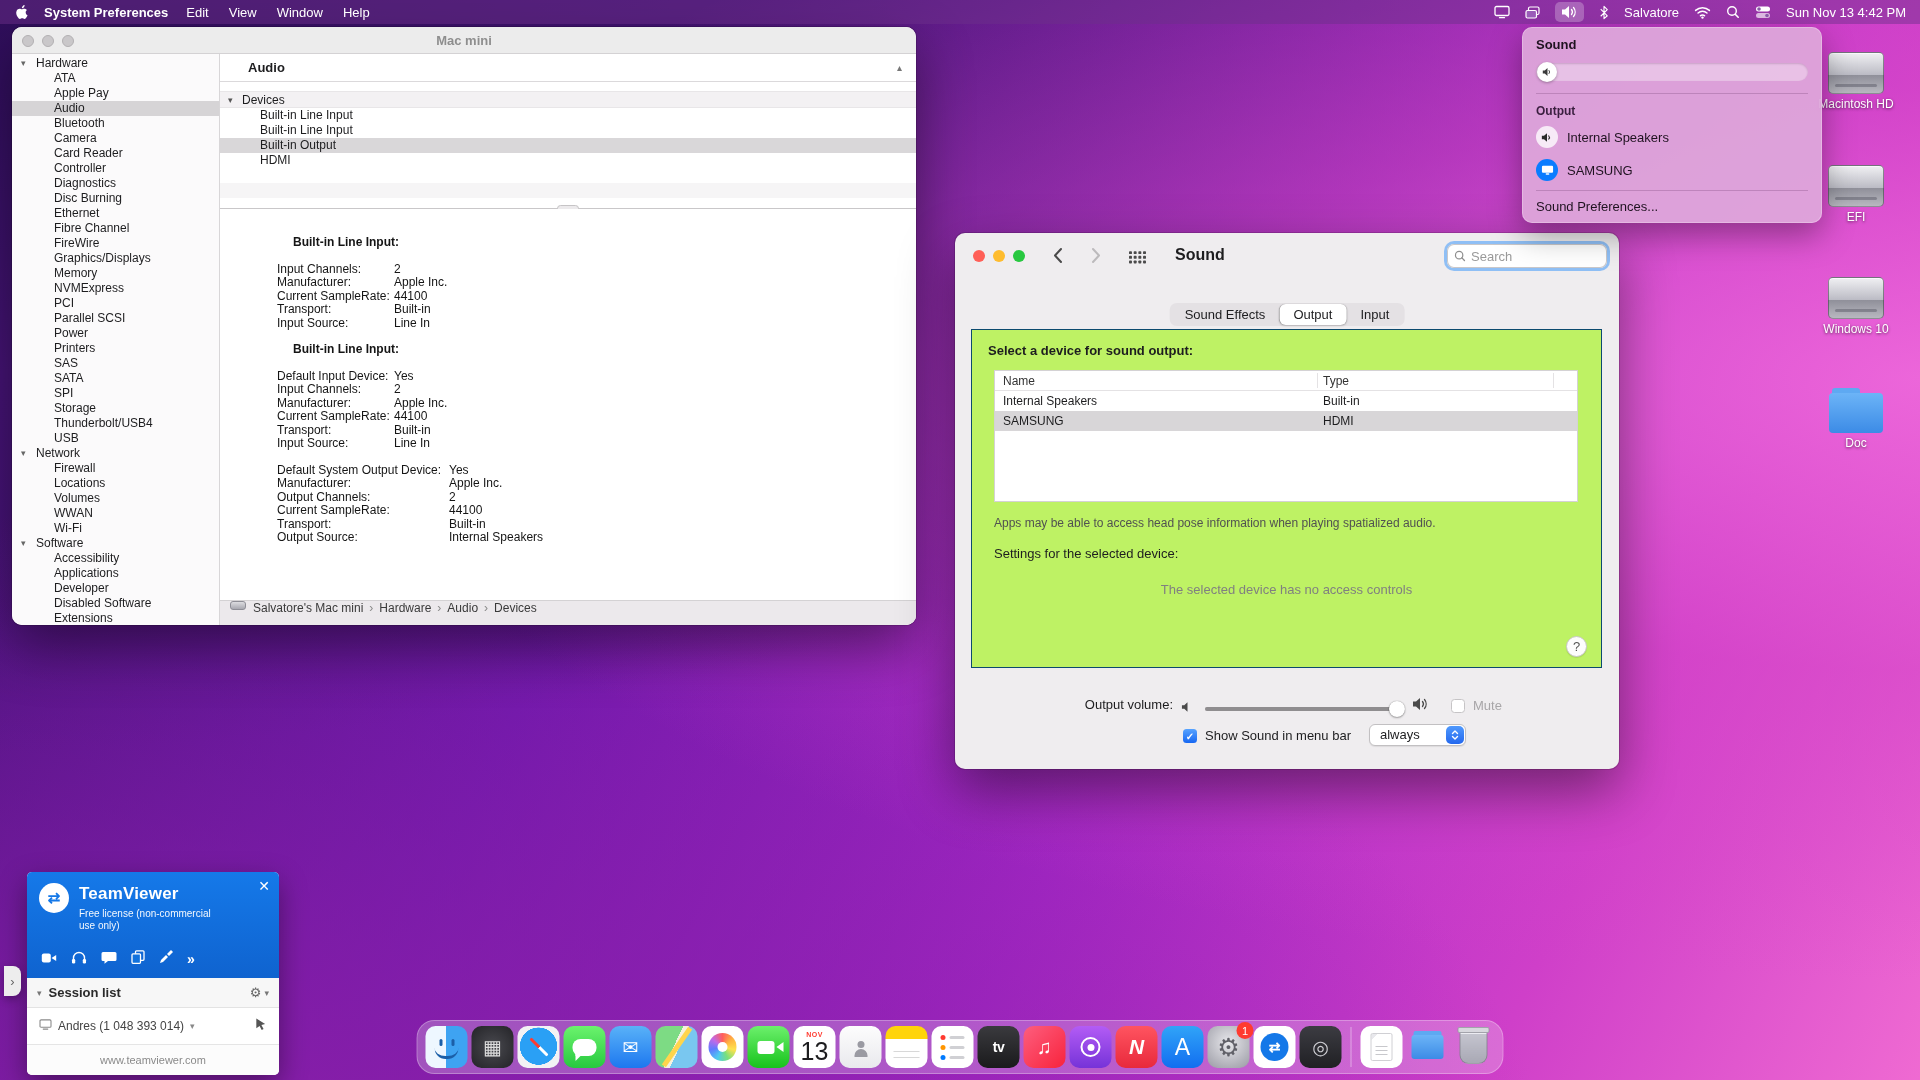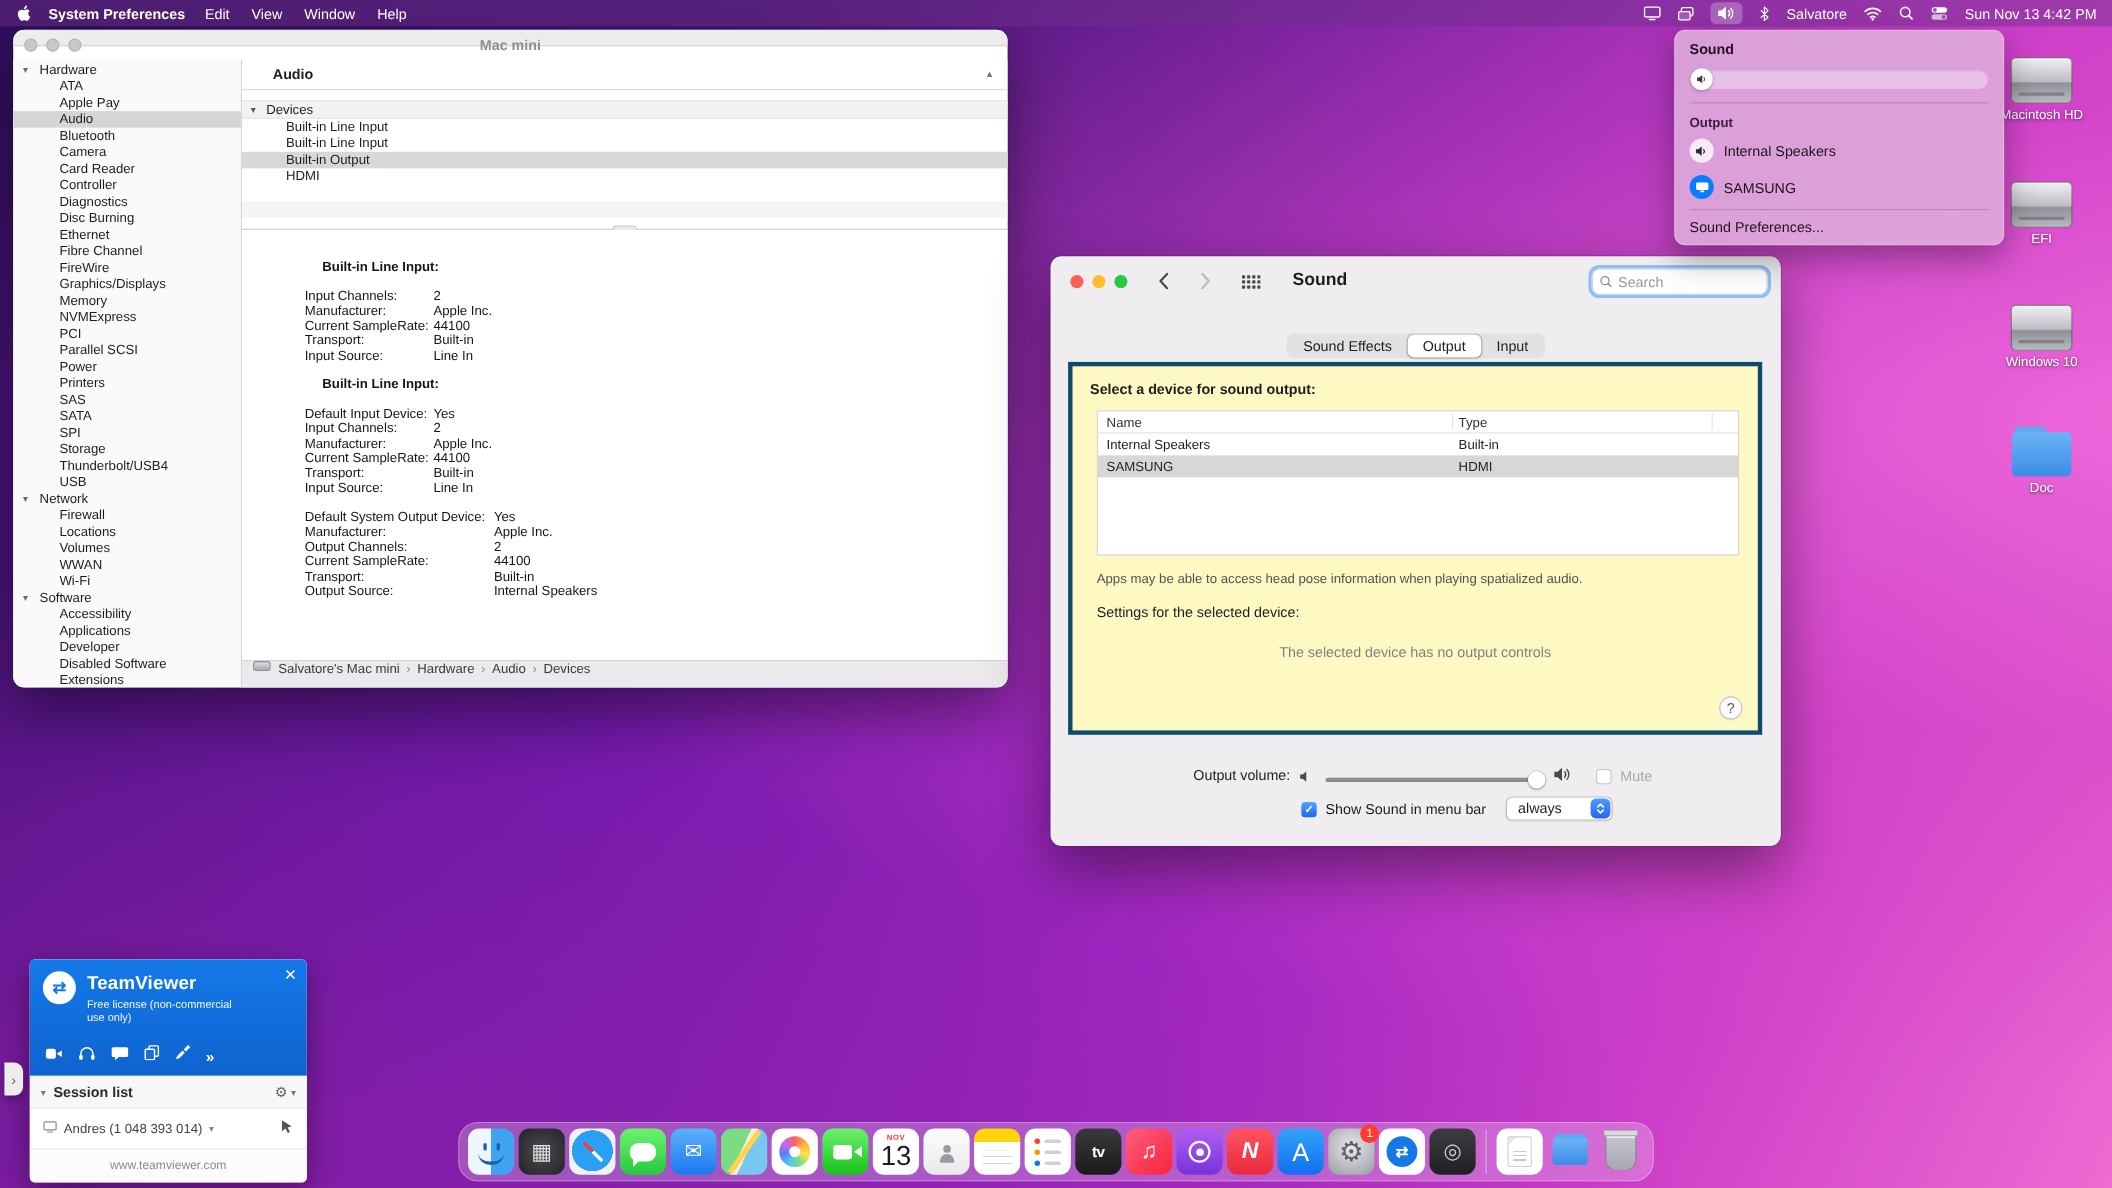--- a/index.html
+++ b/index.html
@@ -43,21 +43,21 @@
   .folder .bodyf { position:absolute; inset:0; border-radius:4px; background:linear-gradient(#6cb4f7,#3c8be6); }
   .dt-label { color:#fff; font-size:12px; text-shadow:0 1px 3px rgba(0,0,0,.6); }
 
   
   .win { position:absolute; border-radius:10px; overflow:hidden; box-shadow:0 22px 55px rgba(0,0,0,.45), 0 0 0 1px rgba(0,0,0,.14); }
   .lights { position:absolute; display:flex; gap:8px; }
   .light { width:12px; height:12px; border-radius:50%; }
 
   
   .si-win { left:12px; top:27px; width:904px; height:598px; background:#fff; z-index:2; }
-  .si-titlebar { position:absolute; top:0; left:0; right:0; height:15px; background:#ececec; border-bottom:1px solid #d4d2d4; }
+  .si-titlebar { position:absolute; top:0; left:0; right:0; height:27px; background:#ececec; border-bottom:1px solid #d4d2d4; }
   .si-titlebar .lights { left:10px; top:8px; }
   .si-titlebar .light { background:#c9c7c9; border:1px solid #b2b0b2; }
   .si-title { text-align:center; line-height:27px; font-size:13px; color:#8e8e8e; font-weight:700; }
   .si-sidebar { position:absolute; left:0; top:27px; bottom:0; width:208px; background:#fbfafb; border-right:1px solid #d8d6d8; padding-top:2px; overflow:hidden; }
   .si-row { height:15px; line-height:15px; font-size:12px; padding-left:42px; color:#1d1d1f; white-space:nowrap; }
   .si-row.sec { padding-left:24px; position:relative; }
   .si-row.sec::before { content:"▾"; position:absolute; left:9px; top:0; font-size:9px; color:#666; }
   .si-row.sel { background:#d6d4d6; }
   .si-main { position:absolute; left:208px; right:0; top:27px; bottom:0; background:#fff; }
   .si-header { position:absolute; top:0; left:0; right:0; height:28px; border-bottom:1px solid #dbd9db; }
@@ -91,21 +91,21 @@
   .l-red{background:#ff5f57;} .l-yel{background:#febc2e;} .l-grn{background:#28c840;}
   .nav-ic { position:absolute; top:14px; }
   .snd-title { position:absolute; left:220px; top:13px; font-size:16px; font-weight:700; color:#1d1d1f; }
   .search { position:absolute; right:12px; top:11px; width:160px; height:24px; background:#fff; border-radius:7px;
     box-shadow:0 0 0 3px rgba(0,122,255,.4), inset 0 0 0 1px #c9c7c9; display:flex; align-items:center; padding:0 7px; gap:5px; }
   .search input { border:none; outline:none; width:120px; font-size:13px; background:transparent; color:#333; font-family:"Liberation Sans",sans-serif; }
   .search input::placeholder { color:#9a9a9a; }
   .tabs { position:absolute; top:70px; left:50%; transform:translateX(-50%); display:flex; background:#e4e1e4; border-radius:7px; padding:1px; }
   .tab { font-size:13px; color:#1d1d1f; padding:3px 14px; border-radius:6px; white-space:nowrap; }
   .tab.on { background:#fff; box-shadow:0 0 1px rgba(0,0,0,.25), 0 1px 2px rgba(0,0,0,.18); }
-  .snd-box { position:absolute; left:16px; top:96px; width:631px; height:339px; background:#fef9c3; border:4px solid #0c4a6e; }
+  .snd-box { position:absolute; left:16px; top:96px; width:631px; height:339px; background:#bef264; border:1px solid #0c4a6e; }
   .sel-label { position:absolute; left:16px; top:13px; font-size:13px; font-weight:700; color:#1d1d1f; }
   .dev-table { position:absolute; left:22px; top:40px; width:584px; height:132px; background:#fff; border:1px solid #d4d2d4; }
   .th { height:20px; border-bottom:1px solid #e4e2e4; position:relative; font-size:12px; color:#333; }
   .th .c1 { position:absolute; left:8px; top:0; line-height:20px; }
   .th .c2 { position:absolute; left:328px; top:0; line-height:20px; }
   .th .vline { position:absolute; left:322px; top:2px; bottom:2px; width:1px; background:#e4e2e4; }
   .th .vline2 { position:absolute; left:558px; top:2px; bottom:2px; width:1px; background:#e4e2e4; }
   .tr { height:20px; position:relative; font-size:12px; color:#1d1d1f; }
   .tr .c1 { position:absolute; left:8px; line-height:20px; }
   .tr .c2 { position:absolute; left:328px; line-height:20px; }
@@ -556,21 +556,21 @@
         <span class="c1">Internal Speakers</span>
         <span class="c2">Built-in</span>
       </div>
       <div class="tr sel">
         <span class="c1">SAMSUNG</span>
         <span class="c2">HDMI</span>
       </div>
     </div>
     <div class="spatial">Apps may be able to access head pose information when playing spatialized audio.</div>
     <div class="settings-label">Settings for the selected device:</div>
-    <div class="no-controls">The selected device has no output controls</div>
+    <div class="no-controls">The selected device has no access controls</div>
     <div class="help-btn">?</div>
   </div>
 
   <div class="ov-label">Output volume:</div>
   <span class="ov-sp-s">
     <svg width="13" height="12" viewBox="0 0 14 12">
         <path d="M1 4h2.5L7 1v10L3.5 8H1z" fill="#4a4a4a"></path>
       </svg>
   </span>
   <div class="slider">

